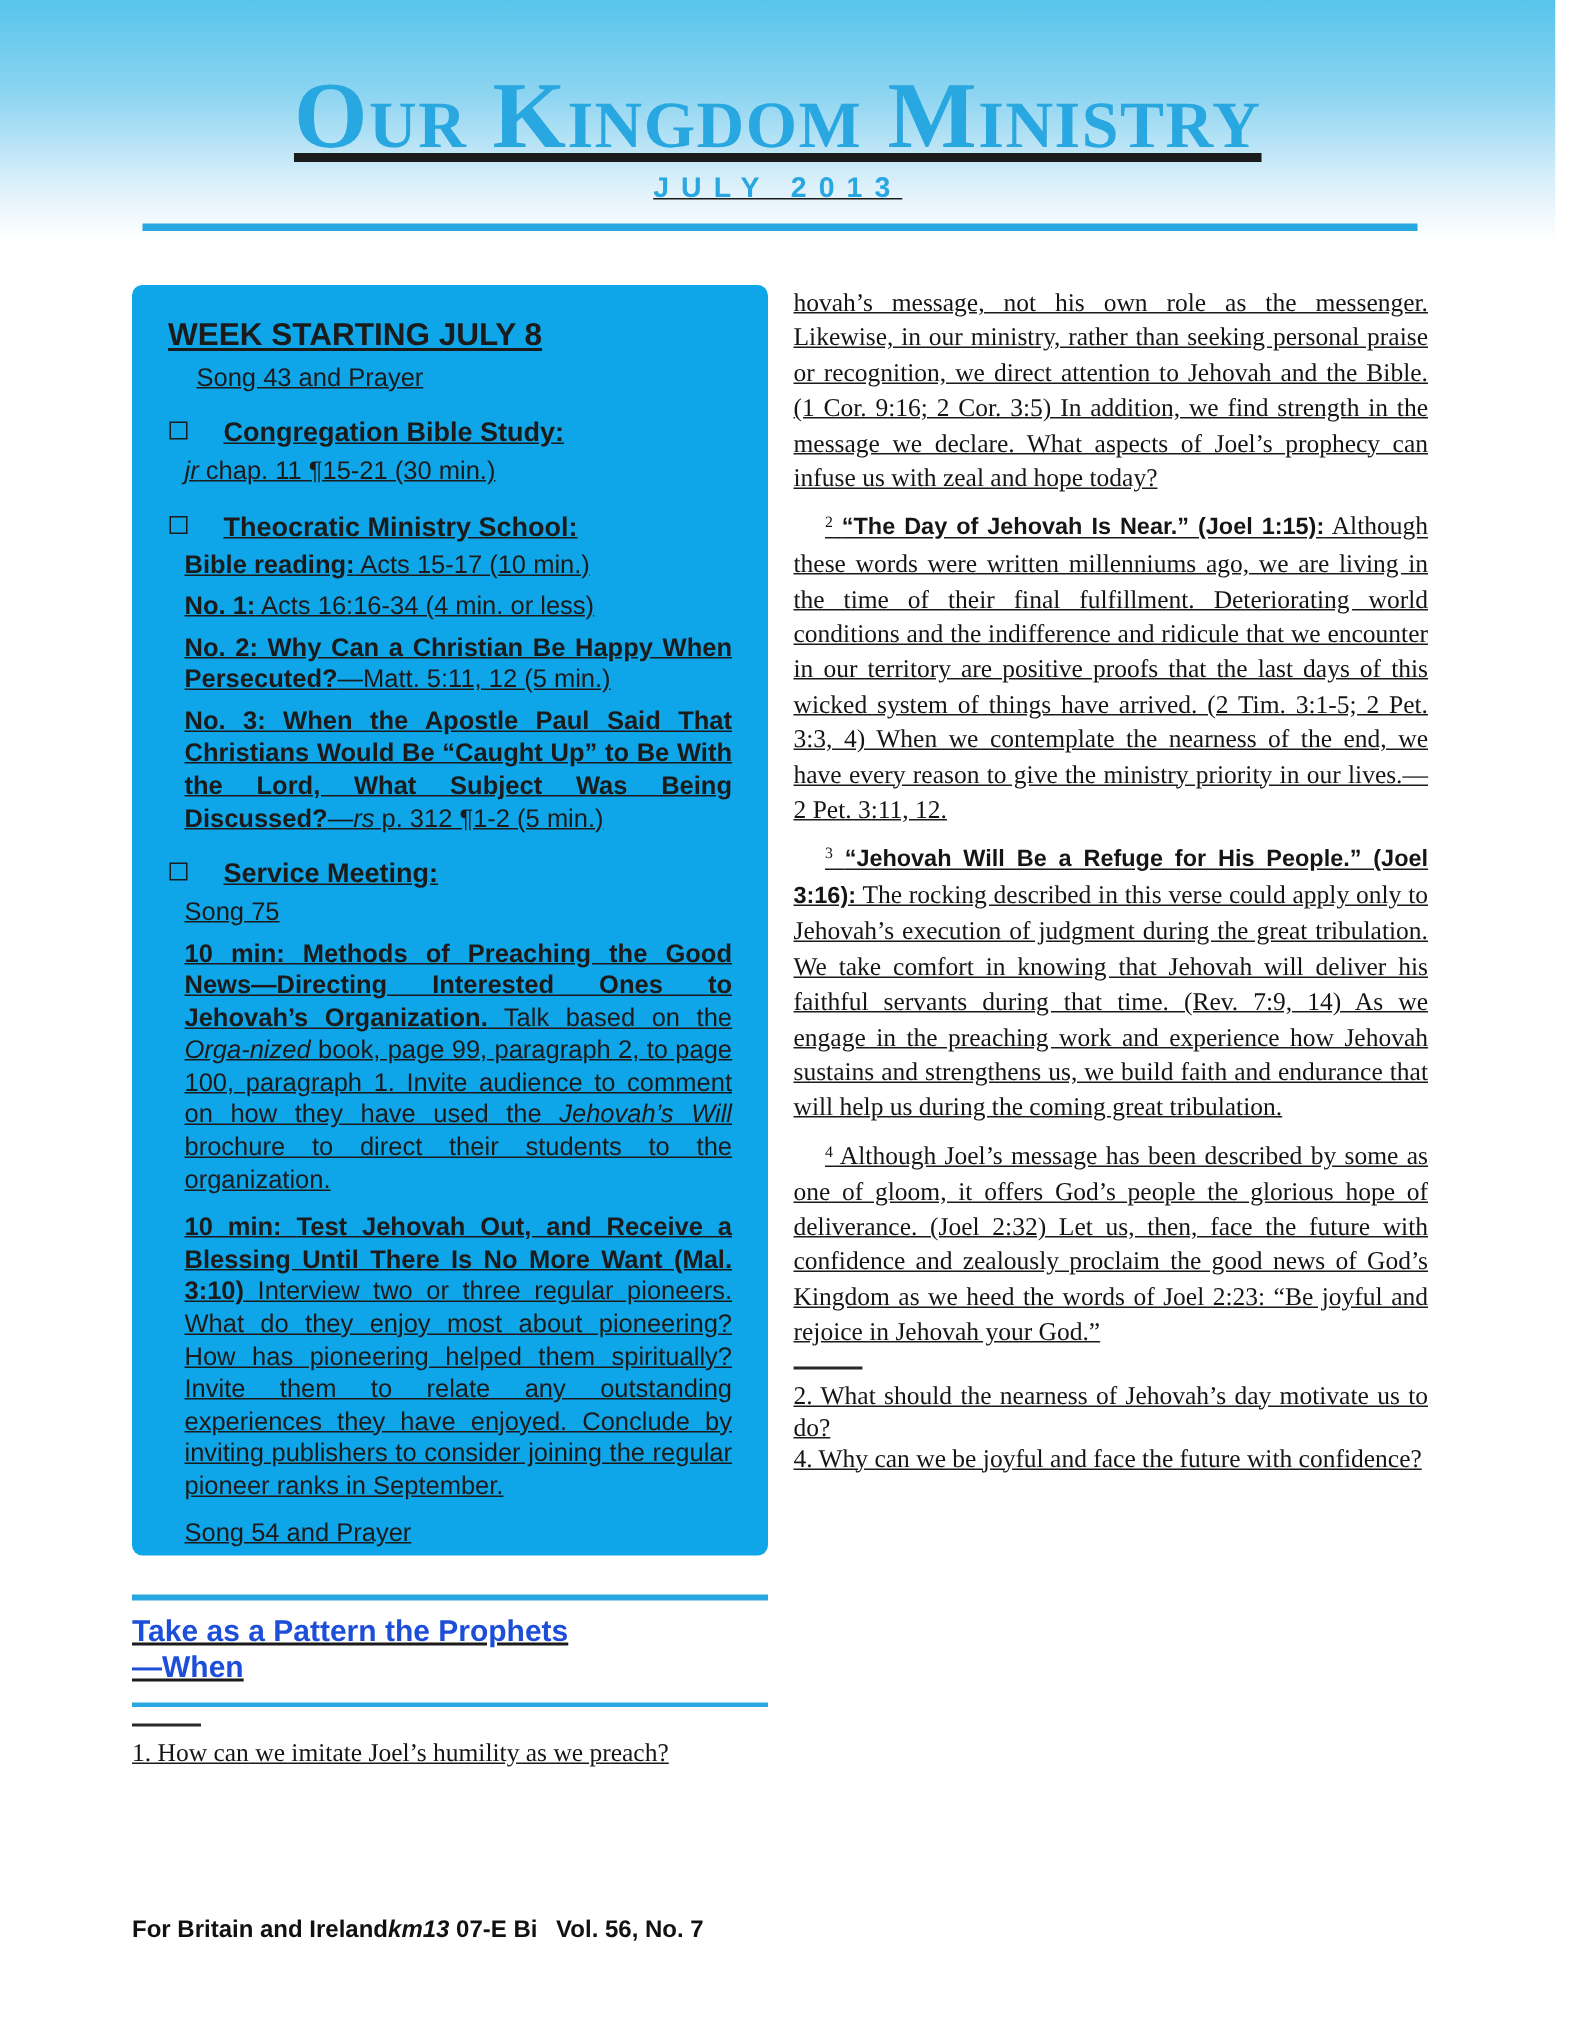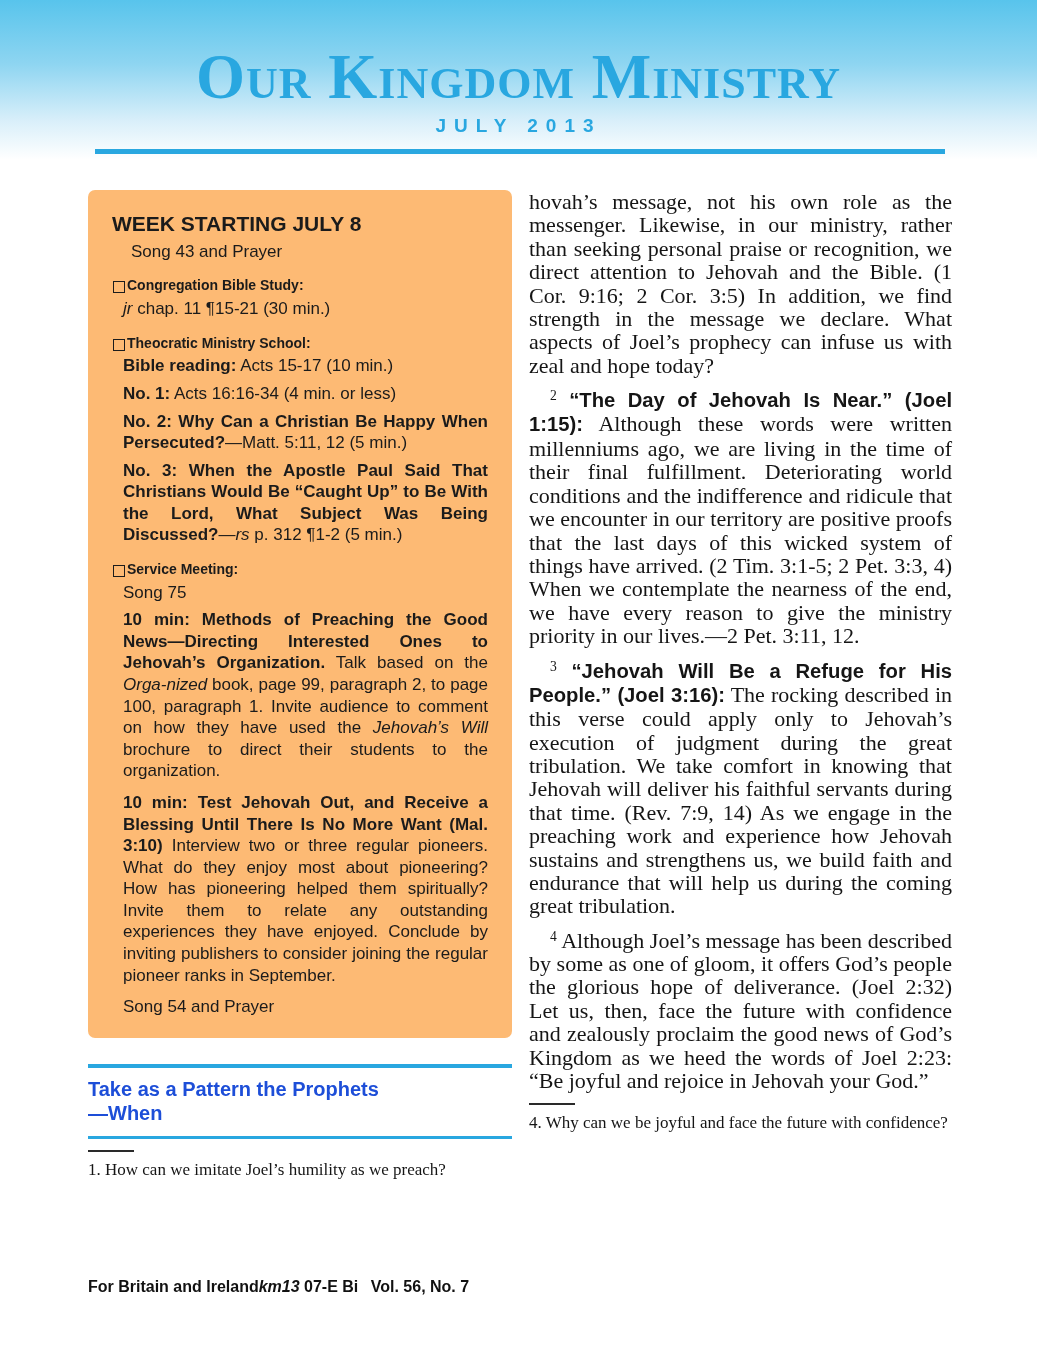--- a/index.html
+++ b/index.html
@@ -5,20 +5,21 @@
   * { margin: 0; padding: 0; box-sizing: border-box; }
   html, body { background: #ffffff; }
   .page {
     position: relative;
     width: 1037px;
     height: 1350px;
     background: #ffffff;
     overflow: hidden;
     color: #1b1b1b;
     font-family: "Liberation Sans", sans-serif;
+    text-decoration: underline;
   }
 
   
   .masthead {
     height: 168px;
     background: linear-gradient(to bottom, #58c4ec 0%, #8ed5f1 38%, #d9effa 72%, #ffffff 95%);
     text-align: center;
   }
   .pub-title {
     padding-top: 46px;
@@ -48,35 +49,35 @@
     display: flex;
     gap: 17px;
     padding: 0 85px 0 88px;
     margin-top: 22px;
   }
   .col-left  { width: 424px; flex: none; }
   .col-right { flex: 1; }
 
   
   .schedule-box {
-    background: #fdba74;
+    background: #0ea5e9;
     border-radius: 7px;
-    padding: 21px 24px 20px 24px;
+    padding: 21px 24px 4px 24px;
     font-size: 17px;
     line-height: 1.27;
     color: #1b1b1b;
   }
   .schedule-title { font-size: 21px; font-weight: bold; letter-spacing: 0; }
   .schedule-song  { margin: 3px 0 0 19px; }
   .entry {
     display: flex;
-    gap: 2px;
+    gap: 24px;
     margin: 15px 0 3px 1px;
     font-weight: bold;
-    font-size: 14px;
+    font-size: 18px;
   }
   .checkbox {
     width: 12px; height: 12px;
     border: 1.8px solid #1c1c1c;
     flex: none;
     margin-top: 4px;
     background: transparent;
   }
   .entry-body { margin-left: 11px; }
   .entry-body .line { text-align: justify; margin-bottom: 6px; }
@@ -94,21 +95,21 @@
   .rule-thin  { height: 3px; background: #29a7e0; }
   .article-title {
     font-size: 20px;
     font-weight: bold;
     line-height: 1.22;
     color: #1d4ed8;
     margin: 9px 0 10px 0;
   }
   .body-para {
     font-family: "Liberation Serif", serif;
-    font-size: 22px;
+    font-size: 17px;
     line-height: 23.4px;
     text-align: justify;
     margin: 7px 0 0 0;
     color: #151515;
   }
   .col-right .body-para:first-child { margin-top: 0; }
   .body-para.indent { text-indent: 21px; }
   .body-para .run-b {
     font-family: "Liberation Sans", sans-serif;
     font-size: 0.92em;
@@ -203,20 +204,21 @@
       <p class="footnote">1. How can we imitate Joel’s humility as we preach?</p>
     </div>
 
     <div class="col-right">
       <p class="body-para">hovah’s message, not his own role as the messenger. Likewise, in our ministry, rather than seeking personal praise or recognition, we direct attention to Jehovah and the Bible. (1 Cor. 9:16; 2 Cor. 3:5) In addition, we find strength in the message we declare. What aspects of Joel’s prophecy can infuse us with zeal and hope today?</p>
       <p class="body-para indent"><span class="run-sup">2</span><span> </span><span class="run-b">“The Day of Jehovah Is Near.” (Joel 1:15):</span><span> Although these words were written millenniums ago, we are living in the time of their final fulfillment. Deteriorating world conditions and the indifference and ridicule that we encounter in our territory are positive proofs that the last days of this wicked system of things have arrived. (2 Tim. 3:1-5; 2 Pet. 3:3, 4) When we contemplate the nearness of the end, we have every reason to give the ministry priority in our lives.—2 Pet. 3:11, 12.</span></p>
       <p class="body-para indent"><span class="run-sup">3</span><span> </span><span class="run-b">“Jehovah Will Be a Refuge for His People.” (Joel 3:16):</span><span> The rocking described in this verse could apply only to Jehovah’s execution of judgment during the great tribulation. We take comfort in knowing that Jehovah will deliver his faithful servants during that time. (Rev. 7:9, 14) As we engage in the preaching work and experience how Jehovah sustains and strengthens us, we build faith and endurance that will help us during the coming great tribulation.</span></p>
       <p class="body-para indent"><span class="run-sup">4</span><span> Although Joel’s message has been described by some as one of gloom, it offers God’s people the glorious hope of deliverance. (Joel 2:32) Let us, then, face the future with confidence and zealously proclaim the good news of God’s Kingdom as we heed the words of Joel 2:23: “Be joyful and rejoice in Jehovah your God.”</span></p>
 
       <div class="fn-sep"></div>
+      <p class="footnote">2. What should the nearness of Jehovah’s day motivate us to do?</p>
       <p class="footnote">4. Why can we be joyful and face the future with confidence?</p>
     </div>
 
   </div>
 
   <footer class="page-footer">
     <div>For Britain and Ireland</div>
     <div><span class="run-i">km13</span><span> 07-E Bi  Vol. 56, No. 7</span></div>
   </footer>
 

